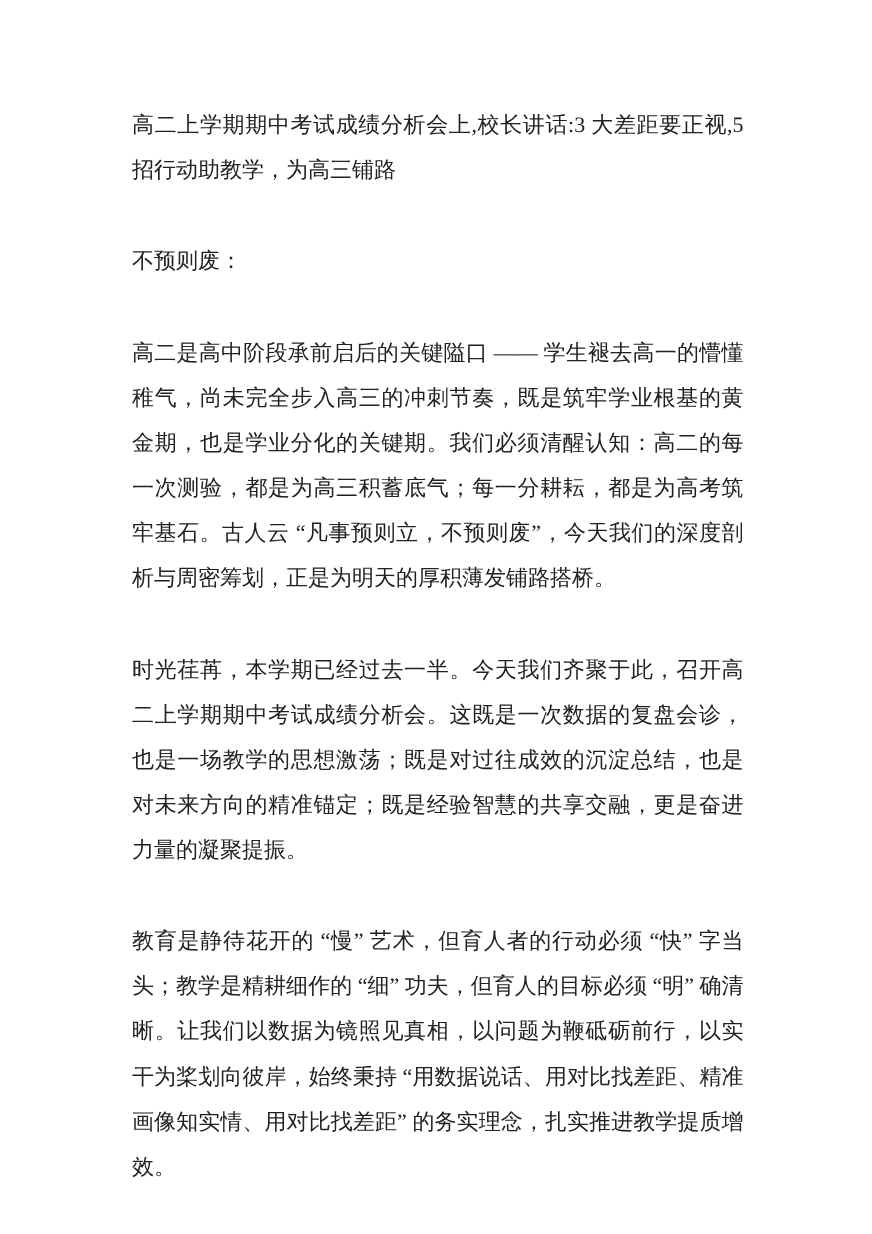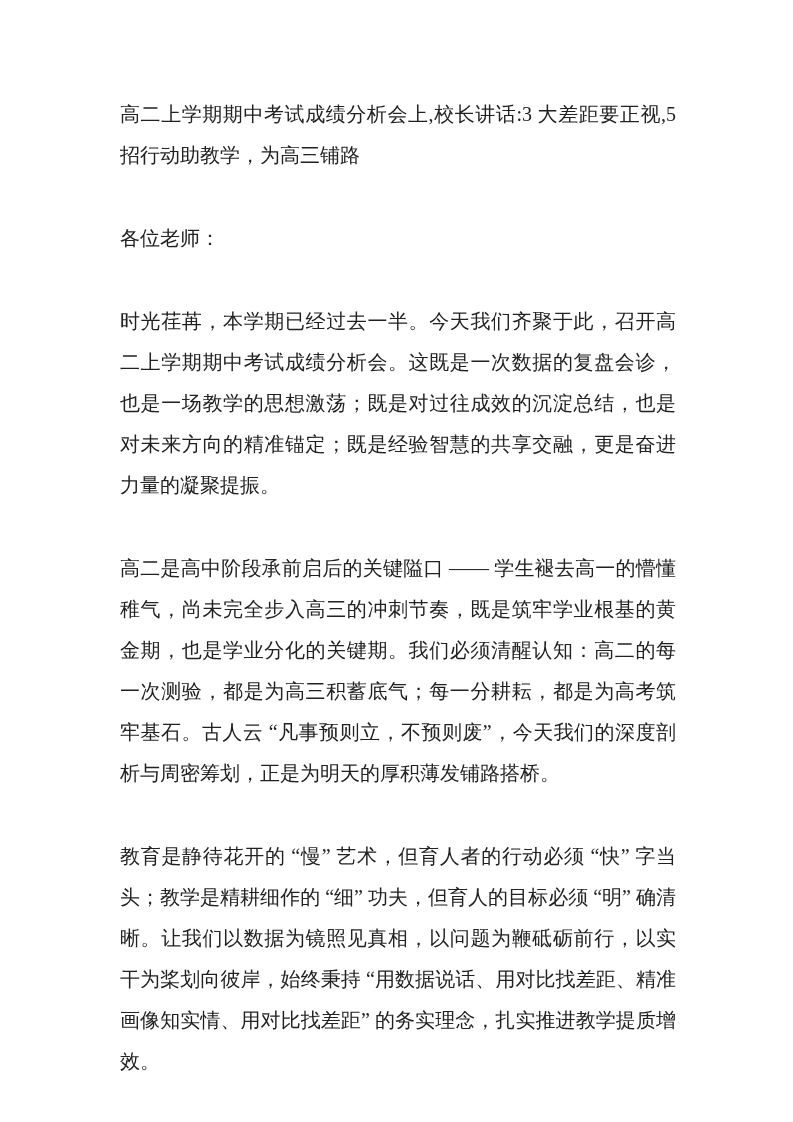--- a/index.html
+++ b/index.html
@@ -29,20 +29,20 @@
     margin: 0 0 42px 0;
     padding: 0;
   }
 </style>
 </head>
 <body>
 
 <div class="page">
   <p class="para">高二上学期期中考试成绩分析会上,校长讲话:3 大差距要正视,5 招行动助教学，为高三铺路</p>
 
-  <p class="para">各位老师：</p>
+  <p class="para">不预则废：</p>
+
+  <p class="para">高二是高中阶段承前启后的关键隘口 —— 学生褪去高一的懵懂稚气，尚未完全步入高三的冲刺节奏，既是筑牢学业根基的黄金期，也是学业分化的关键期。我们必须清醒认知：高二的每一次测验，都是为高三积蓄底气；每一分耕耘，都是为高考筑牢基石。古人云 “凡事预则立，不预则废”，今天我们的深度剖析与周密筹划，正是为明天的厚积薄发铺路搭桥。</p>
 
   <p class="para">时光荏苒，本学期已经过去一半。今天我们齐聚于此，召开高二上学期期中考试成绩分析会。这既是一次数据的复盘会诊，也是一场教学的思想激荡；既是对过往成效的沉淀总结，也是对未来方向的精准锚定；既是经验智慧的共享交融，更是奋进力量的凝聚提振。</p>
-
-  <p class="para">高二是高中阶段承前启后的关键隘口 —— 学生褪去高一的懵懂稚气，尚未完全步入高三的冲刺节奏，既是筑牢学业根基的黄金期，也是学业分化的关键期。我们必须清醒认知：高二的每一次测验，都是为高三积蓄底气；每一分耕耘，都是为高考筑牢基石。古人云 “凡事预则立，不预则废”，今天我们的深度剖析与周密筹划，正是为明天的厚积薄发铺路搭桥。</p>
 
   <p class="para">教育是静待花开的 “慢” 艺术，但育人者的行动必须 “快” 字当头；教学是精耕细作的 “细” 功夫，但育人的目标必须 “明” 确清晰。让我们以数据为镜照见真相，以问题为鞭砥砺前行，以实干为桨划向彼岸，始终秉持 “用数据说话、用对比找差距、精准画像知实情、用对比找差距” 的务实理念，扎实推进教学提质增效。</p>
 </div>
 
 </body></html>

